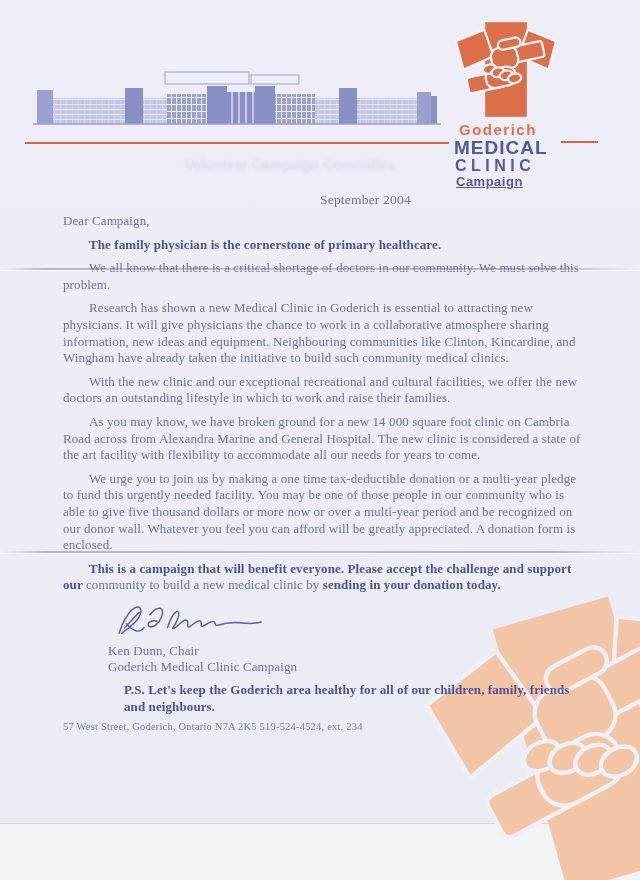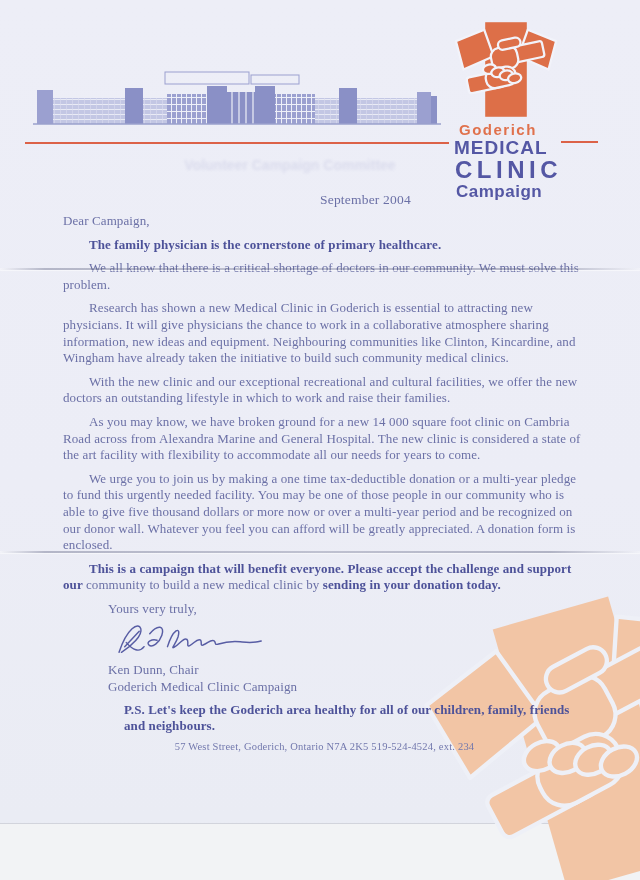--- a/index.html
+++ b/index.html
@@ -16,42 +16,42 @@
   .building-svg { position:absolute; left:33px; top:70px; }
   .rule-main  { position:absolute; left:25px;  top:142px; width:424px; height:2px; background:#dc6248; }
   .rule-right { position:absolute; left:561px; top:141px; width:37px;  height:2px; background:#dc6248; }
 
   .logo { position:absolute; left:452px; top:21px; width:120px; }
   .logo-cross-svg { display:block; width:104px; height:97px; margin-left:2px;
     fill:#dd6f48; stroke:#f2f3fa; }
   .logo-text { font-family:"Liberation Sans", sans-serif; font-weight:bold; line-height:1; }
   .lt1 { color:#e0714c; font-size:15px; letter-spacing:1.5px; margin:4px 0 1px 7px; }
   .lt2 { color:#5457a4; font-size:19px; letter-spacing:1px;  margin:0 0 1px 2px; }
-  .lt3 { color:#5457a4; font-size:24px; letter-spacing:4.5px; margin:0 0 1px 3px; }
-  .lt4 { color:#5457a4; font-size:17px; letter-spacing:0.5px; margin:1px 0 0 4px; }
+  .lt3 { color:#5457a4; font-size:16px; letter-spacing:4.5px; margin:0 0 1px 3px; }
+  .lt4 { color:#5457a4; font-size:13px; letter-spacing:0.5px; margin:1px 0 0 4px;text-decoration:underline; }
 
   
   .ghost { position:absolute; left:140px; top:157px; width:300px; text-align:center;
     font-family:"Liberation Sans",sans-serif; font-weight:bold; font-size:14px;
     color:#5458a4; opacity:0.12; filter:blur(1.5px); }
 
   .date { position:absolute; left:320px; top:192px; font-size:13.5px; color:#6b70a6; letter-spacing:0.2px; }
 
   
   .body-col { position:absolute; left:63px; top:213px; width:523px; z-index:2;
     color:#6b70a6; font-size:13px; line-height:16.6px; letter-spacing:0.1px; }
   .salutation { margin:0 0 7px 0; }
   .para { margin:0 0 7px 0; text-indent:26px; }
   .b { font-weight:bold; color:#4d5299; }
   .closing-block { margin-left:45px; margin-top:2px; }
   .closing-line { margin:0; }
   .sig-svg { display:block; margin:3px 0 0 -14px; stroke:#585da4; fill:none; }
   .sig-line { margin:0; }
   .ps { margin:6px 0 0 16px; font-weight:bold; color:#4d5299; }
-  .footer-line { text-align:center; margin-top:4px; font-size:10.5px; color:#7278ad; letter-spacing:0.2px; }
+  .footer-line { text-align:left; margin-top:4px; font-size:10.5px; color:#7278ad; letter-spacing:0.2px; }
 
   
   .wm-svg { position:absolute; left:438px; top:606px; width:300px; height:276px; z-index:1;
     transform:rotate(-16deg); fill:#f2c5a5; stroke:#eef0f7; }
 
   
   .fold { position:absolute; left:0; width:640px; height:2px; z-index:6; pointer-events:none;
     background:linear-gradient(90deg, rgba(255,255,255,0.35), rgba(96,100,130,0.40) 7%,
       rgba(96,100,130,0.32) 50%, rgba(96,100,130,0.42) 86%, rgba(255,255,255,0.25));
     box-shadow:0 1px 1px rgba(255,255,255,0.55); }
@@ -150,21 +150,20 @@
 
     <p class="para"><span class="b">The family physician is the cornerstone of primary healthcare.</span></p>
     <p class="para"><span>We all know that there is a critical shortage of doctors in our community.  We must solve this problem.</span></p>
     <p class="para"><span>Research has shown a new Medical Clinic in Goderich is essential to attracting new physicians. It will give physicians the chance to work in a collaborative atmosphere sharing information, new ideas and equipment. Neighbouring communities like Clinton, Kincardine, and Wingham have already taken the initiative to build such community medical clinics.</span></p>
     <p class="para"><span>With the new clinic and our exceptional recreational and cultural facilities, we offer the new doctors an outstanding lifestyle in which to work and raise their families.</span></p>
     <p class="para"><span>As you may know, we have broken ground for a new 14 000 square foot clinic on Cambria Road across from Alexandra Marine and General Hospital.  The new clinic is considered a state of the art facility with flexibility to accommodate all our needs for years to come.</span></p>
     <p class="para"><span>We urge you to join us by making a one time tax-deductible donation or a multi-year pledge to fund this urgently needed facility.  You may be one of those people in our community who is able to give five thousand dollars or more now or over a multi-year period and be recognized on our donor wall.  Whatever you feel you can afford will be greatly appreciated.  A donation form is enclosed.</span></p>
     <p class="para"><span class="b">This is a campaign that will benefit everyone.  Please accept the challenge and support our </span><span>community to build a new medical clinic by </span><span class="b">sending in your donation today.</span></p>
 
     <div class="closing-block">
-      <p class="closing-line">Yours very truly,</p>
       <svg class="sig-svg" width="210" height="42" viewBox="0 0 210 52" stroke-width="1.8" stroke-linecap="round">
         <path d="M6,40 C16,10 30,2 33,11 C35,19 22,32 9,40 M31,14 L13,33 M15,28 C23,37 31,41 37,33"></path>
         <path d="M44,17 C54,5 63,7 59,19 C56,28 47,35 43,31 C39,27 47,23 53,25"></path>
         <path d="M66,33 C73,11 83,7 79,21 C76,30 70,36 74,34 C81,30 86,21 90,24 C93,27 89,33 93,32 C99,29 103,22 107,25 C109,28 106,32 110,31 C116,29 120,23 124,26 C126,28 124,31 128,30 C138,27 146,26 156,27 C166,28 172,29 182,26"></path>
       </svg>
       <p class="sig-line">Ken Dunn, Chair</p>
       <p class="sig-line">Goderich Medical Clinic Campaign</p>
       <p class="ps">P.S. Let's keep the Goderich area healthy for all of our children, family, friends and neighbours.</p>
     </div>
 

